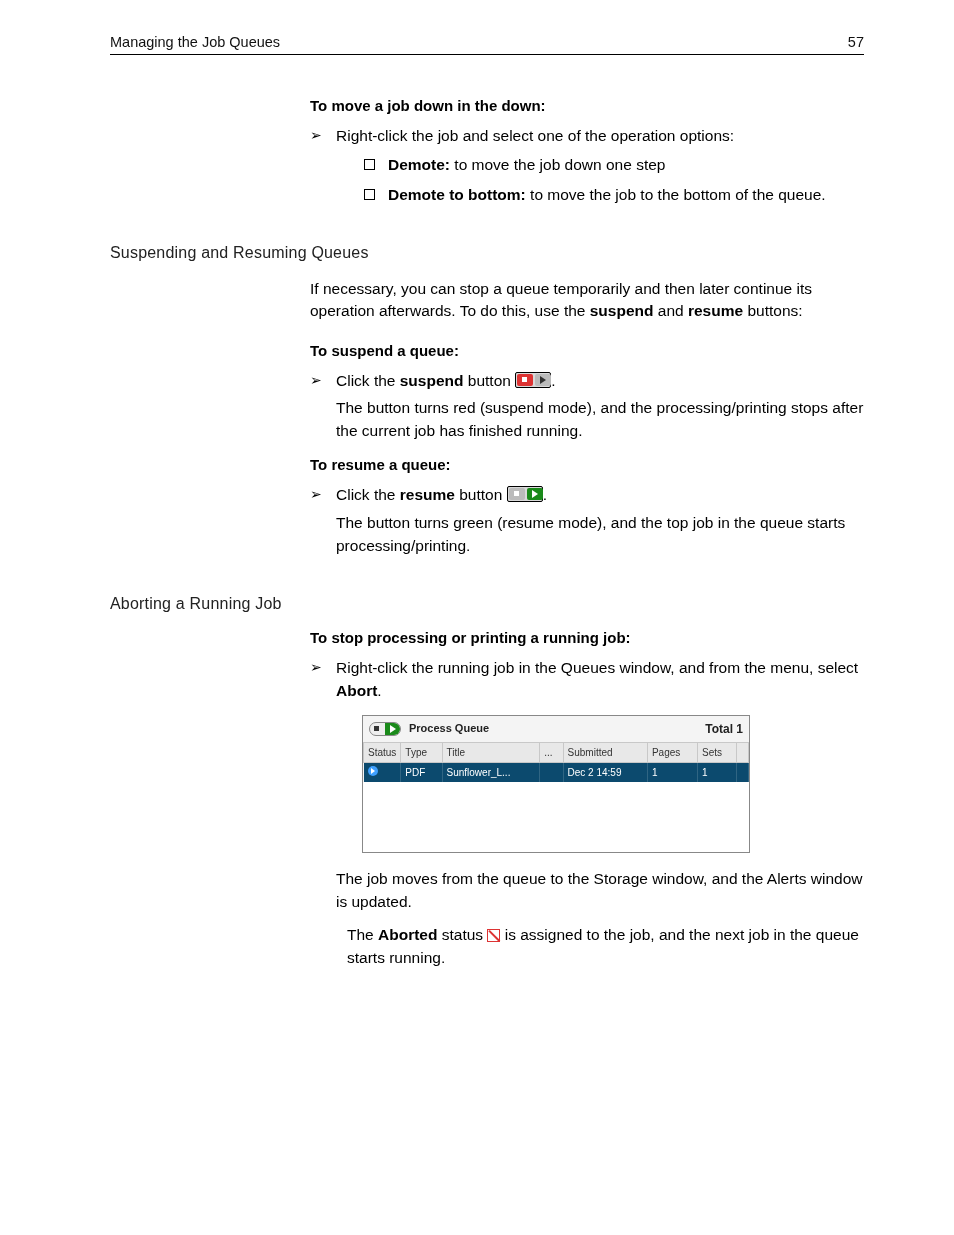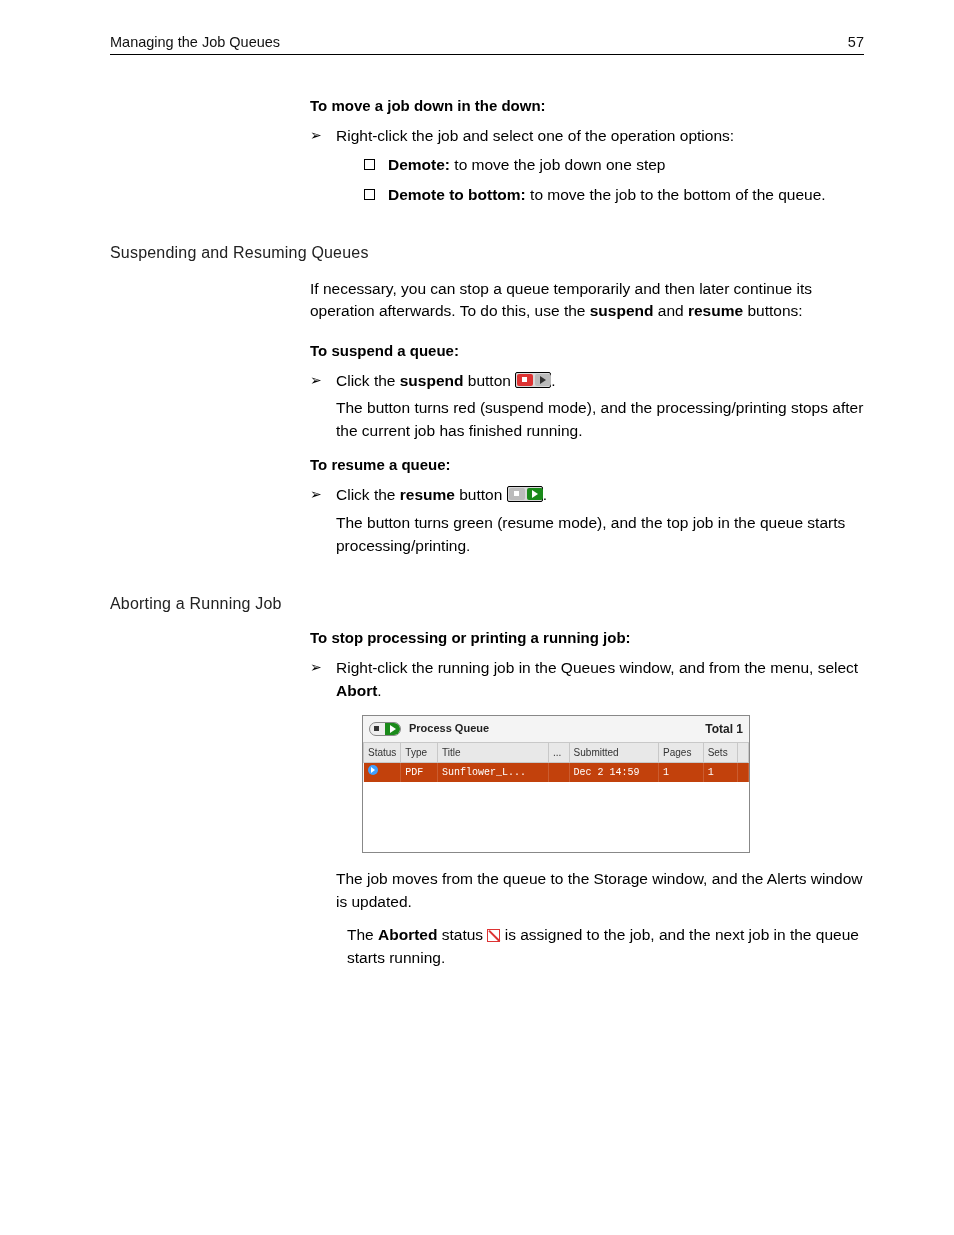--- a/index.html
+++ b/index.html
@@ -38,21 +38,21 @@
   .winmock .bar { display: flex; align-items: center; gap: 8px; padding: 4px 6px; font-size: 11px; font-weight: 700; color: #222; }
   .winmock .bar .spacer { flex: 1; }
   .winmock .bar .total { font-weight: 700; font-size: 12px; }
   .winmock .mini-toggle { width: 32px; height: 14px; border: 1px solid #888; border-radius: 8px; background: #eee; display: inline-flex; align-items: center; overflow: hidden; }
   .winmock .mini-toggle span { flex:1; height:100%; position:relative; }
   .winmock .mini-toggle .stop::after { content:""; position:absolute; left:4px; top:3px; width:5px; height:5px; background:#333; }
   .winmock .mini-toggle .play { background:#1a8a1a; }
   .winmock .mini-toggle .play::after { content:""; position:absolute; left:5px; top:2px; width:0; height:0; border-left:6px solid #fff; border-top:4px solid transparent; border-bottom:4px solid transparent; }
   .winmock table { width: 100%; border-collapse: collapse; font-size: 10px; }
   .winmock thead td { background: #e8e8e8; border: 1px solid #c8c8c8; padding: 2px 4px; color: #333; }
-  .winmock tbody td { padding: 2px 4px; color: #fff; background: #c2410c; border-right: 1px solid rgba(255,255,255,.15); font-family: Liberation Mono, monospace; }
+  .winmock tbody td { padding: 2px 4px; color: #fff; background: #0c4a6e; border-right: 1px solid rgba(255,255,255,.15); }
   .winmock tbody td.status-cell { width: 30px; }
   .winmock tbody td.status-cell span { display:inline-block; width:10px; height:10px; background:#3fa0ff; border-radius:50%; position:relative; }
   .winmock tbody td.status-cell span::after { content:""; position:absolute; left:3px; top:2px; width:0;height:0; border-left:4px solid #fff; border-top:3px solid transparent; border-bottom:3px solid transparent; }
   .winmock .bodyspace { height: 70px; background: #fff; }
 </style>
 </head>
 <body>
 
 <div class="page">
 

